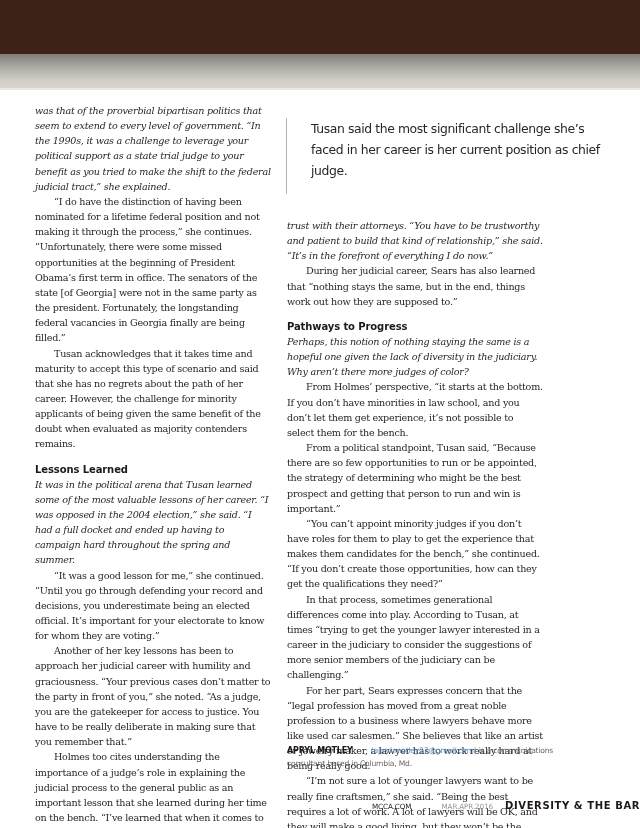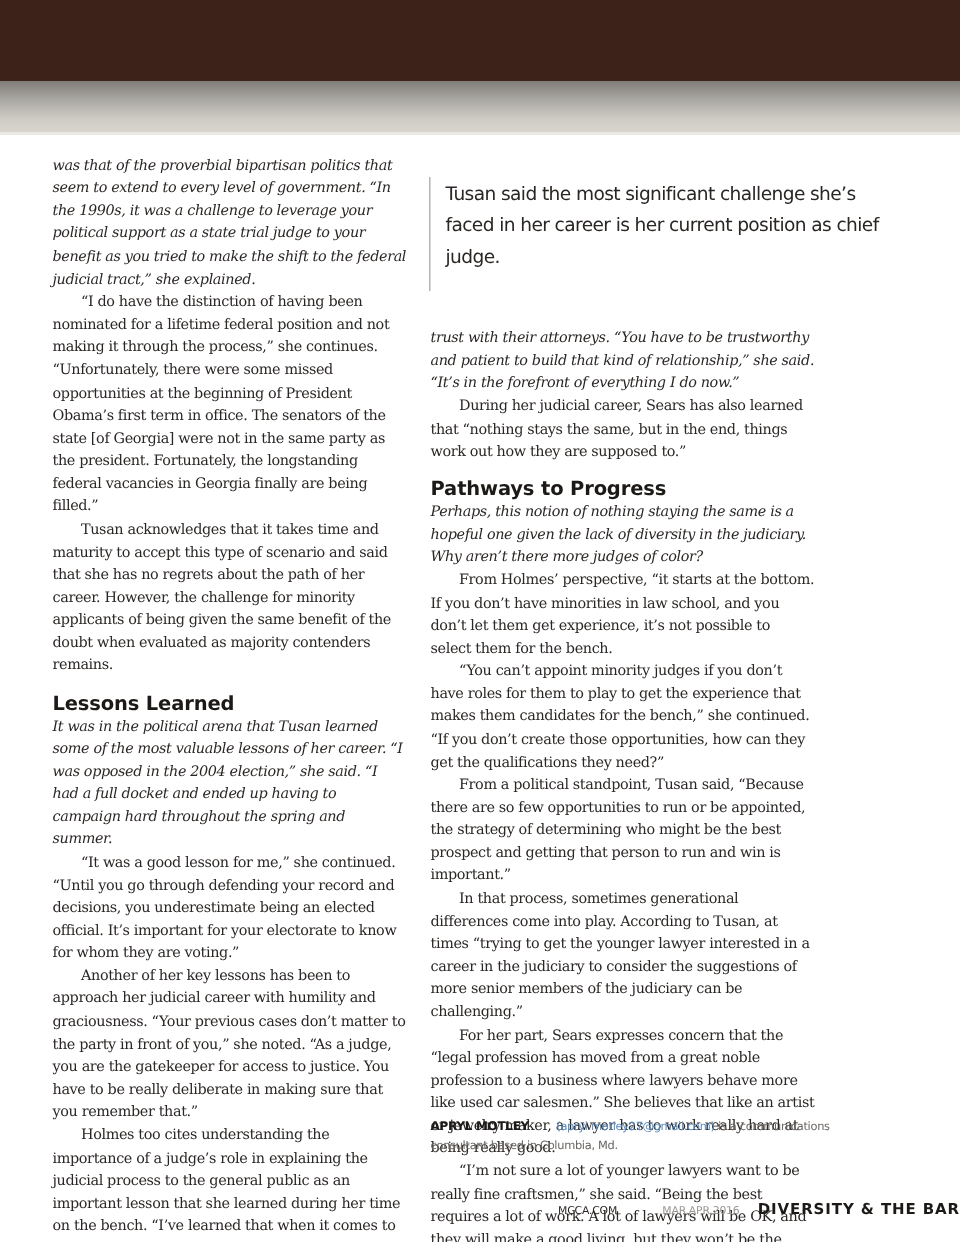--- a/index.html
+++ b/index.html
@@ -7,23 +7,23 @@
   .top-band { position:absolute; left:0; top:0; width:640px; height:54px; background:#3d221a; }
   .shade-band { position:absolute; left:0; top:54px; width:640px; height:34px;
     background:linear-gradient(to bottom, #807d78 0%, #a8a6a0 35%, #cfccc5 75%, #d8d5ce 100%); }
   .shade-edge { position:absolute; left:0; top:88px; width:640px; height:2px; background:#ebe9e4; }
 
   .col { position:absolute; font-family:"DejaVu Serif", "Liberation Serif", serif; font-size:9.6px; line-height:15.15px; color:#2a2624; letter-spacing:-0.25px; }
   .col-left { left:35px; top:103px; width:236px; }
   .col-right { left:287px; top:218px; width:256px; }
   .col p { margin:0; text-indent:19px; text-align:left; }
   .col p.noindent { text-indent:0;font-style:italic; }
-  .col h3 { margin:10px 0 0 0; font-family:"DejaVu Sans", "Liberation Sans", sans-serif; font-weight:bold; font-size:13px; line-height:15px; color:#1c1917; letter-spacing:-0.1px; }
+  .col h3 { margin:10px 0 0 0; font-family:"DejaVu Sans", "Liberation Sans", sans-serif; font-weight:bold; font-size:10px; line-height:15px; color:#1c1917; letter-spacing:-0.1px; }
 
-  .pullquote { position:absolute; left:286px; top:118px; width:300px; border-left:1px solid #b7b3ae; padding-left:10px; height:76px;
+  .pullquote { position:absolute; left:286px; top:118px; width:300px; border-left:1px solid #b7b3ae; padding-left:24px; height:76px;
     font-family:"DejaVu Sans", "Liberation Sans", sans-serif; font-size:12.4px; line-height:21px; color:#2a2624; letter-spacing:-0.4px; }
 
   .bio { position:absolute; left:287px; top:744px; width:270px; font-family:"DejaVu Sans", "Liberation Sans", sans-serif; font-size:7.6px; line-height:13px; color:#6b6662; letter-spacing:-0.2px; }
   .bio .name { font-weight:bold; color:#1c1917; font-size:8px; }
   .bio .email { color:#5d8fc4;padding-left:16px; }
 
   .footer { position:absolute; top:794px; left:372px; height:14px; font-family:"DejaVu Sans", "Liberation Sans", sans-serif; white-space:nowrap; }
   .footer span { display:inline-block; vertical-align:baseline; }
   .footer .site { font-size:7.2px; font-weight:normal; color:#2a2624; letter-spacing:-0.1px; }
   .footer .date { font-size:7.2px; color:#9a9590; margin-left:25px; letter-spacing:-0.1px; }
@@ -52,22 +52,22 @@
 <div class="pullquote">
   <span>Tusan said the most significant challenge she’s faced in her career is her current position as chief judge.</span>
 </div>
 
 <div class="col col-right">
   <p class="noindent">trust with their attorneys. “You have to be trustworthy and patient to build that kind of relationship,” she said. “It’s in the forefront of everything I do now.”</p>
   <p>During her judicial career, Sears has also learned that “nothing stays the same, but in the end, things work out how they are supposed to.”</p>
   <h3>Pathways to Progress</h3>
   <p class="noindent">Perhaps, this notion of nothing staying the same is a hopeful one given the lack of diversity in the judiciary. Why aren’t there more judges of color?</p>
   <p>From Holmes’ perspective, “it starts at the bottom. If you don’t have minorities in law school, and you don’t let them get experience, it’s not possible to select them for the bench.</p>
+  <p>From a political standpoint, Tusan said, “Because there are so few opportunities to run or be appointed, the strategy of determining who might be the best prospect and getting that person to run and win is important.”</p>
   <p>“You can’t appoint minority judges if you don’t have roles for them to play to get the experience that makes them candidates for the bench,” she continued. “If you don’t create those opportunities, how can they get the qualifications they need?”</p>
-  <p>From a political standpoint, Tusan said, “Because there are so few opportunities to run or be appointed, the strategy of determining who might be the best prospect and getting that person to run and win is important.”</p>
   <p>In that process, sometimes generational differences come into play. According to Tusan, at times “trying to get the younger lawyer interested in a career in the judiciary to consider the suggestions of more senior members of the judiciary can be challenging.”</p>
   <p>For her part, Sears expresses concern that the “legal profession has moved from a great noble profession to a business where lawyers behave more like used car sales­men.” She believes that like an artist or jewelry maker, a lawyer has to work really hard at being really good.</p>
   <p><span>“I’m not sure a lot of younger lawyers want to be really fine craftsmen,” she said. “Being the best requires a lot of work. A lot of lawyers will be OK, and they will make a good living, but they won’t be the best if they don’t work harder.”</span></p>
 </div>
 
 <div class="bio">
   <span class="name">APRYL MOTLEY</span>
   <span class="email">(apryl.motley27@gmail.com)</span><span> is a communications consultant based in Columbia, Md.</span>
 </div>
 

